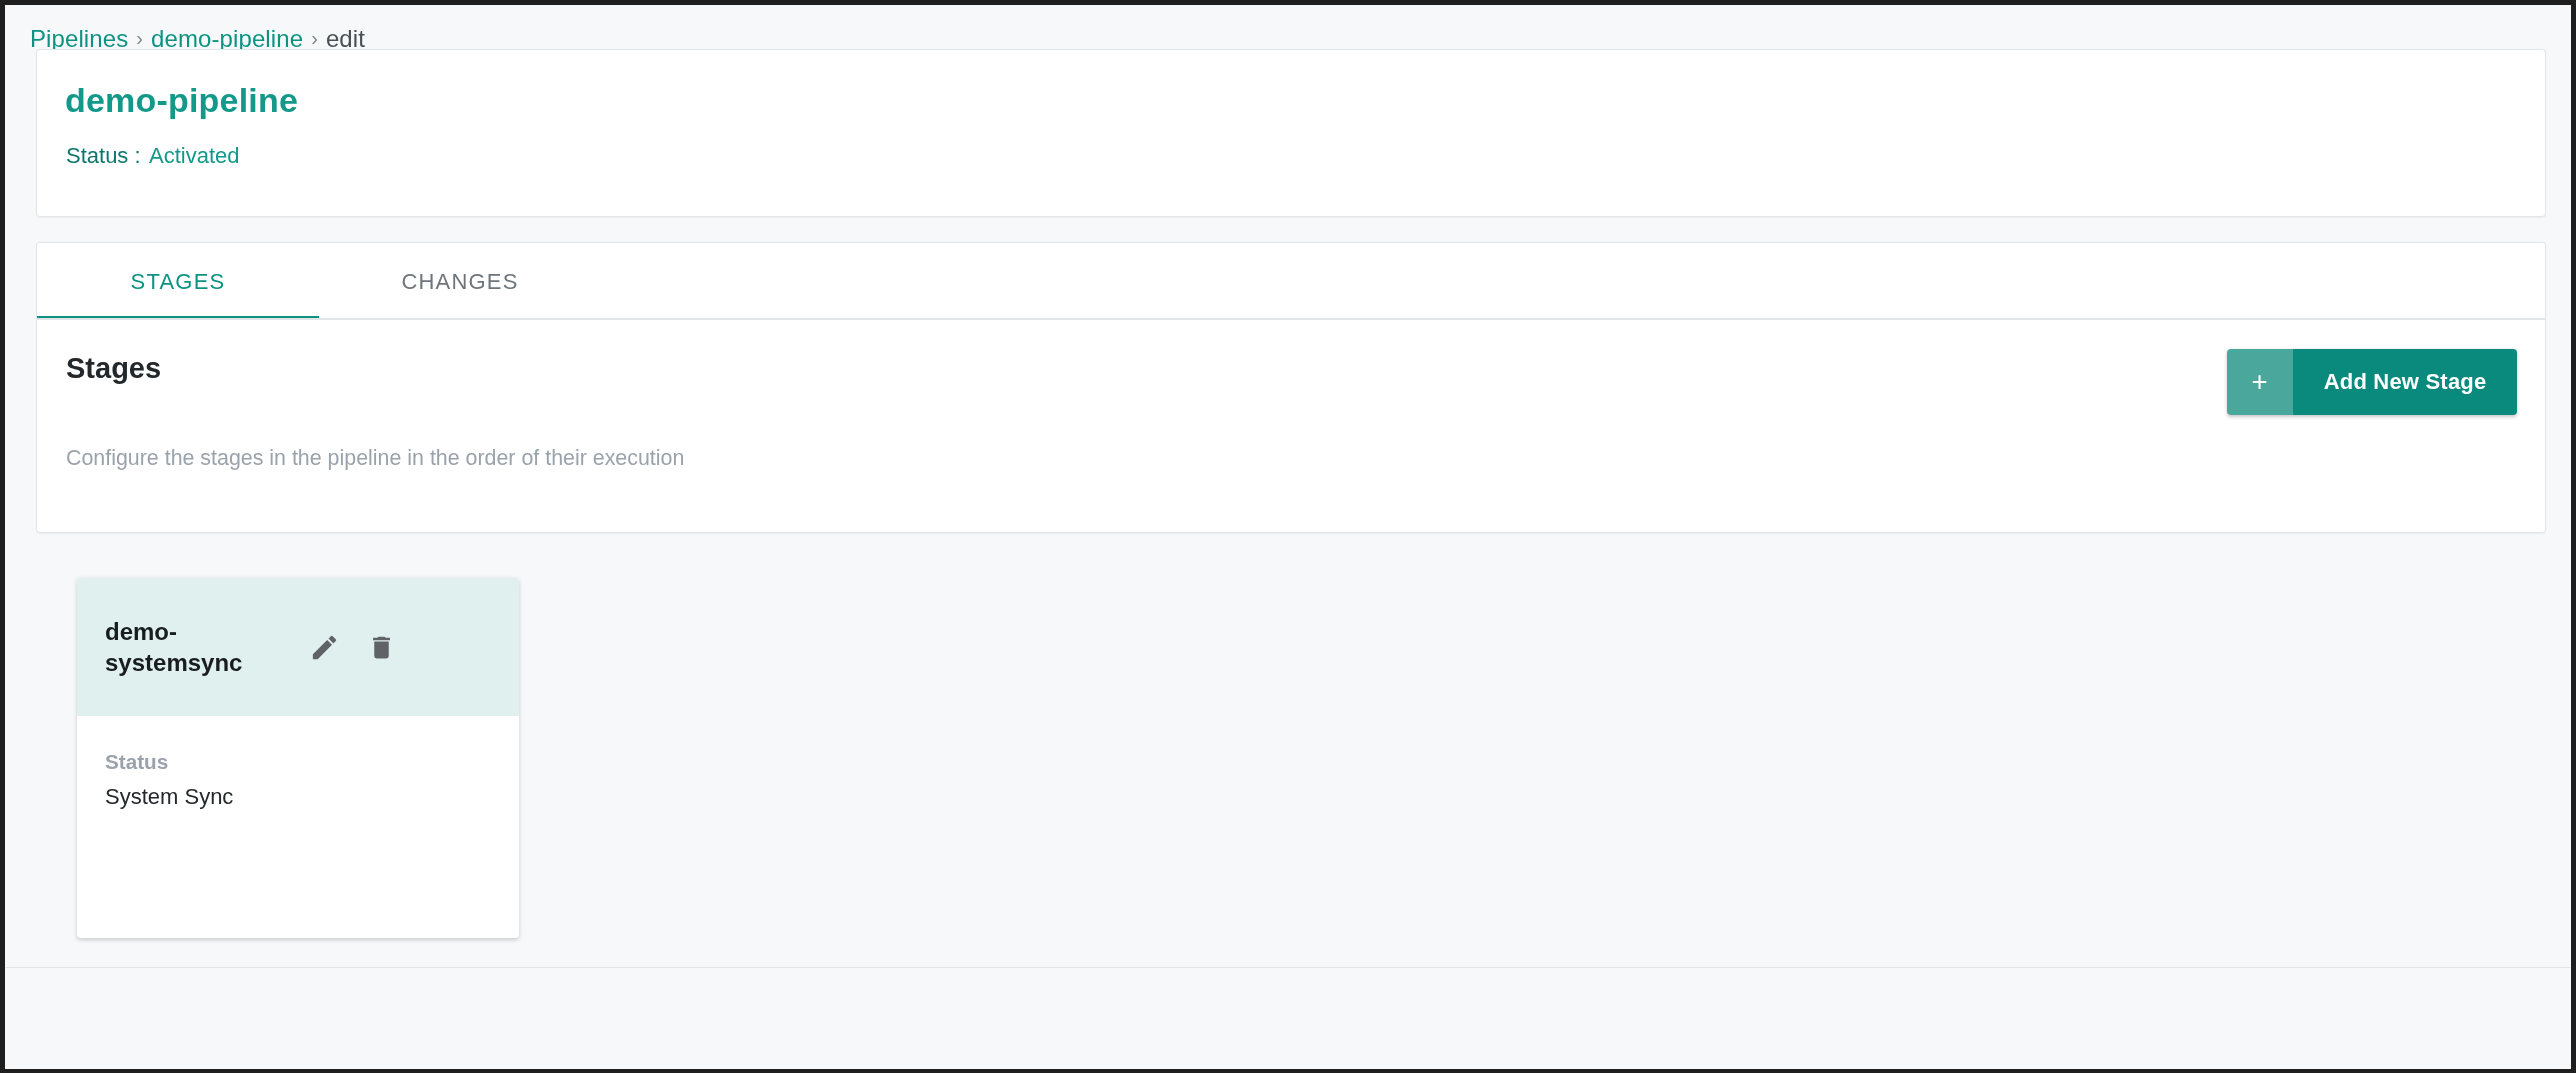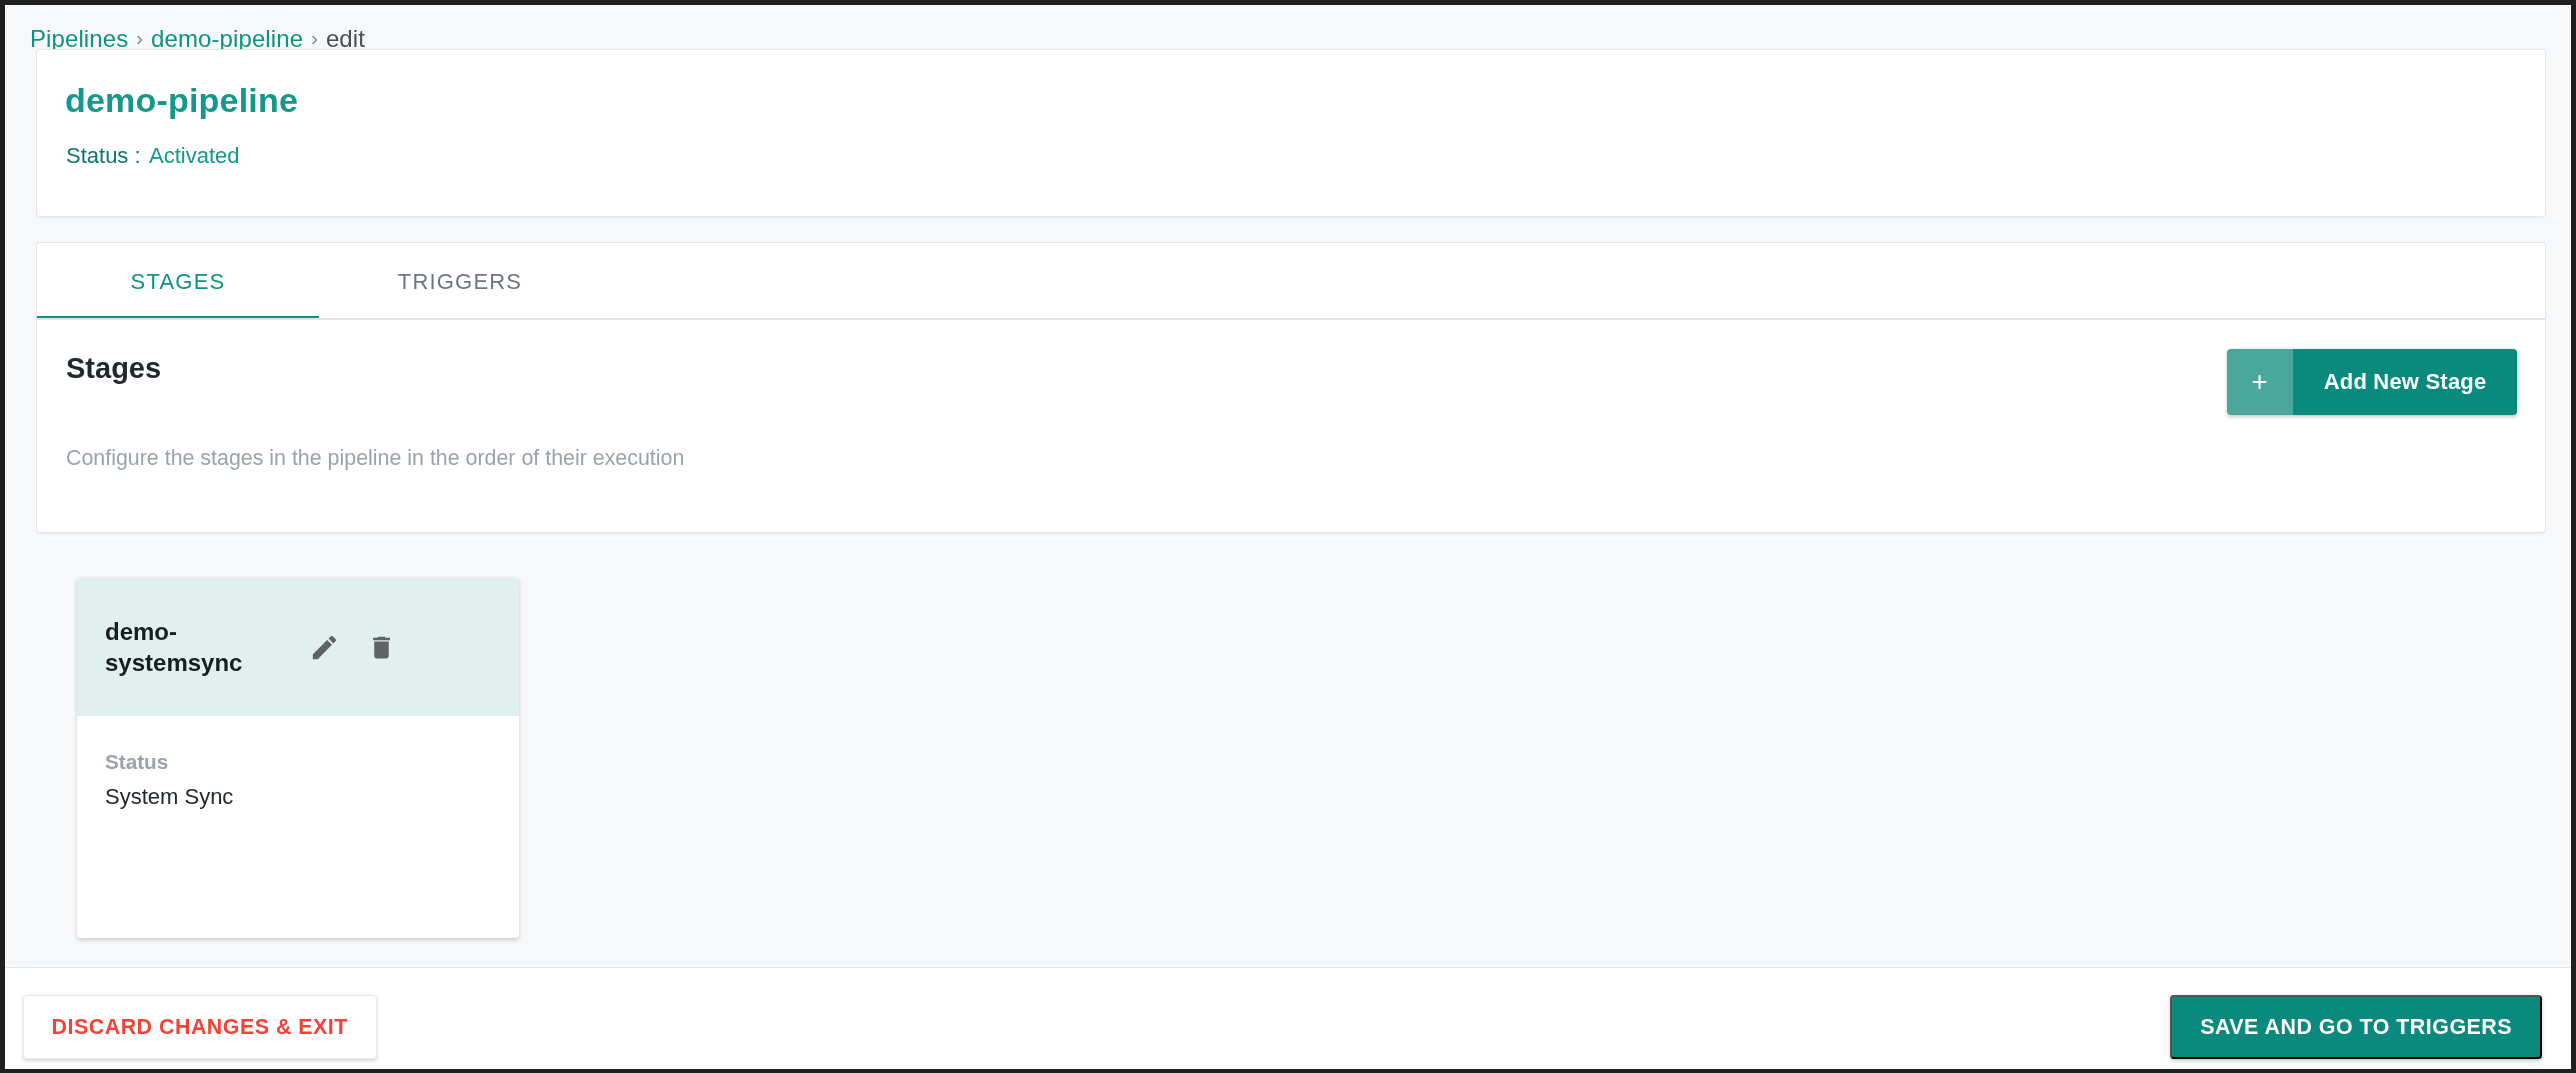--- a/index.html
+++ b/index.html
@@ -256,21 +256,21 @@
       <span class="status-value">Activated</span>
     </div>
   </section>
 
   <section class="panel" id="tabs-panel">
     <div class="tabs">
       <div class="tab active">
         <span>STAGES</span>
       </div>
       <div class="tab">
-        <span>TRIGGERS</span>
+        <span>CHANGES</span>
       </div>
     </div>
     <div class="tab-divider"></div>
   </section>
 
   <section class="panel" id="stages-panel">
     <h2 class="stages-heading">Stages</h2>
     <p class="stages-desc">Configure the stages in the pipeline in the order of their execution</p>
 
     <div class="add-stage-btn">
@@ -300,19 +300,15 @@
       </div>
     </header>
 
     <div class="stage-card-body">
       <div class="field-label">Status</div>
       <div class="field-value">System Sync</div>
     </div>
   </article>
 
   <div class="footer-sep"></div>
-  <footer class="footer">
-    <button class="discard-btn">DISCARD CHANGES &amp; EXIT</button>
-    <button class="save-btn">SAVE AND GO TO TRIGGERS</button>
-  </footer>
 
 </div>
 
 
 </body></html>

